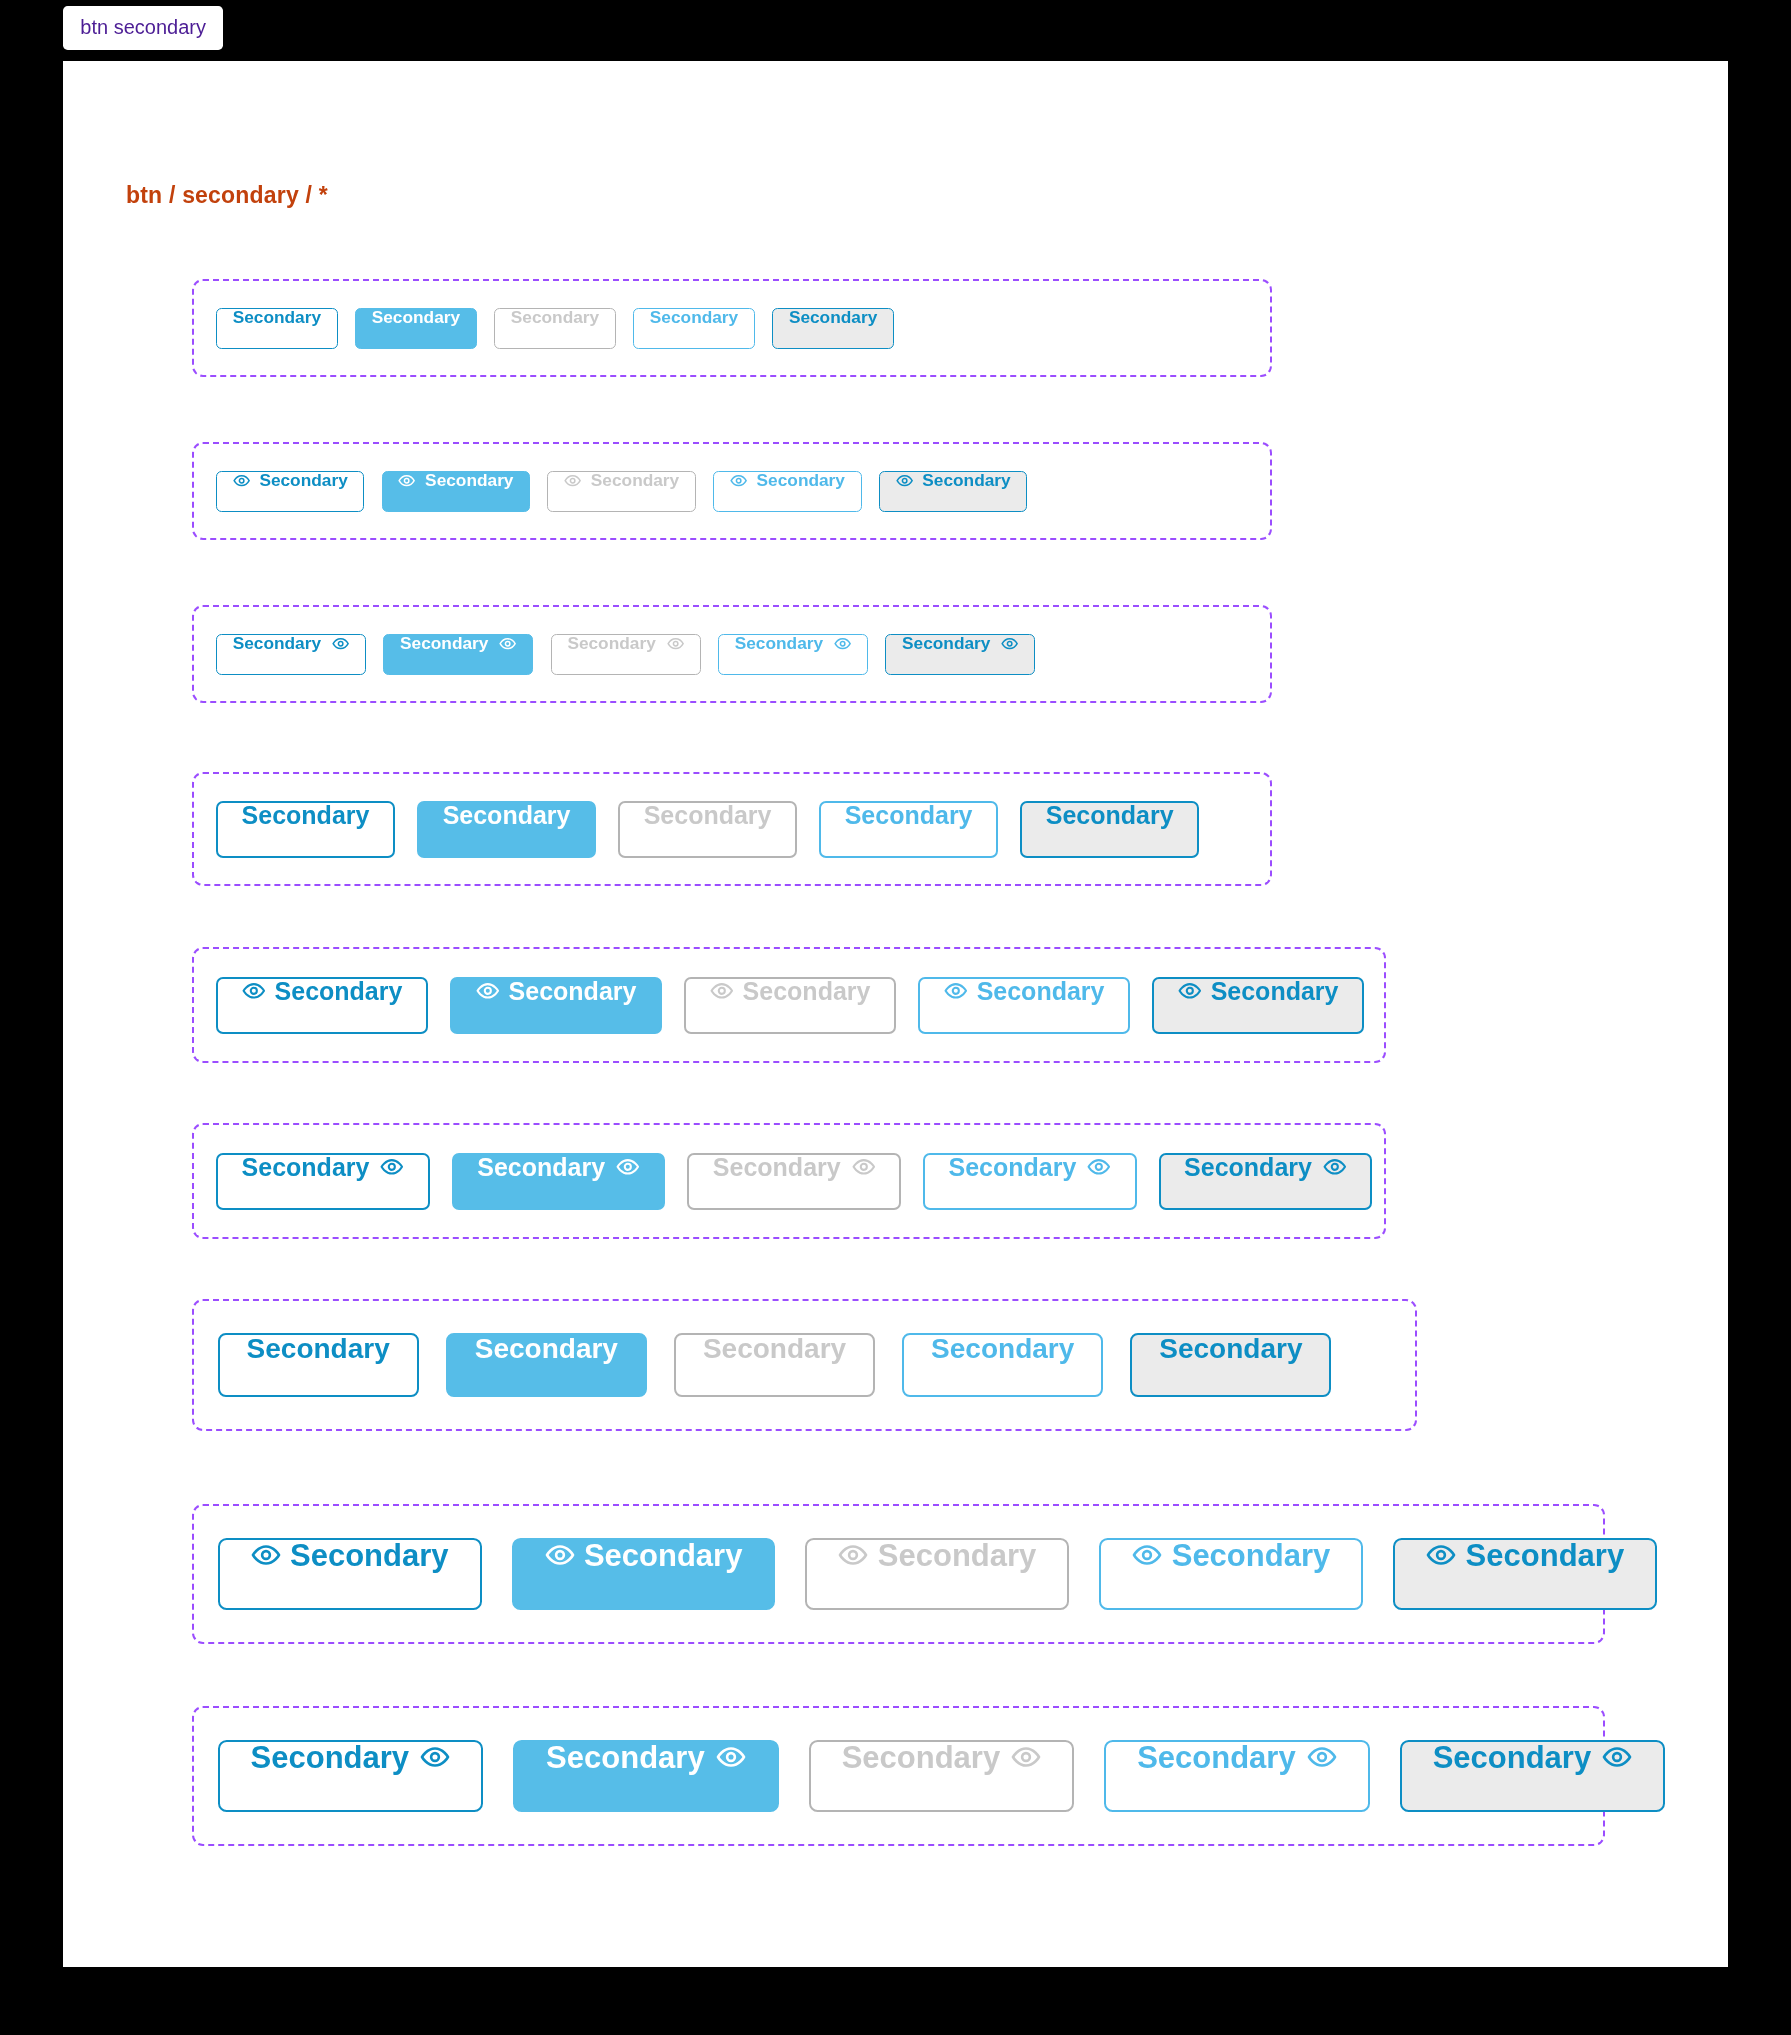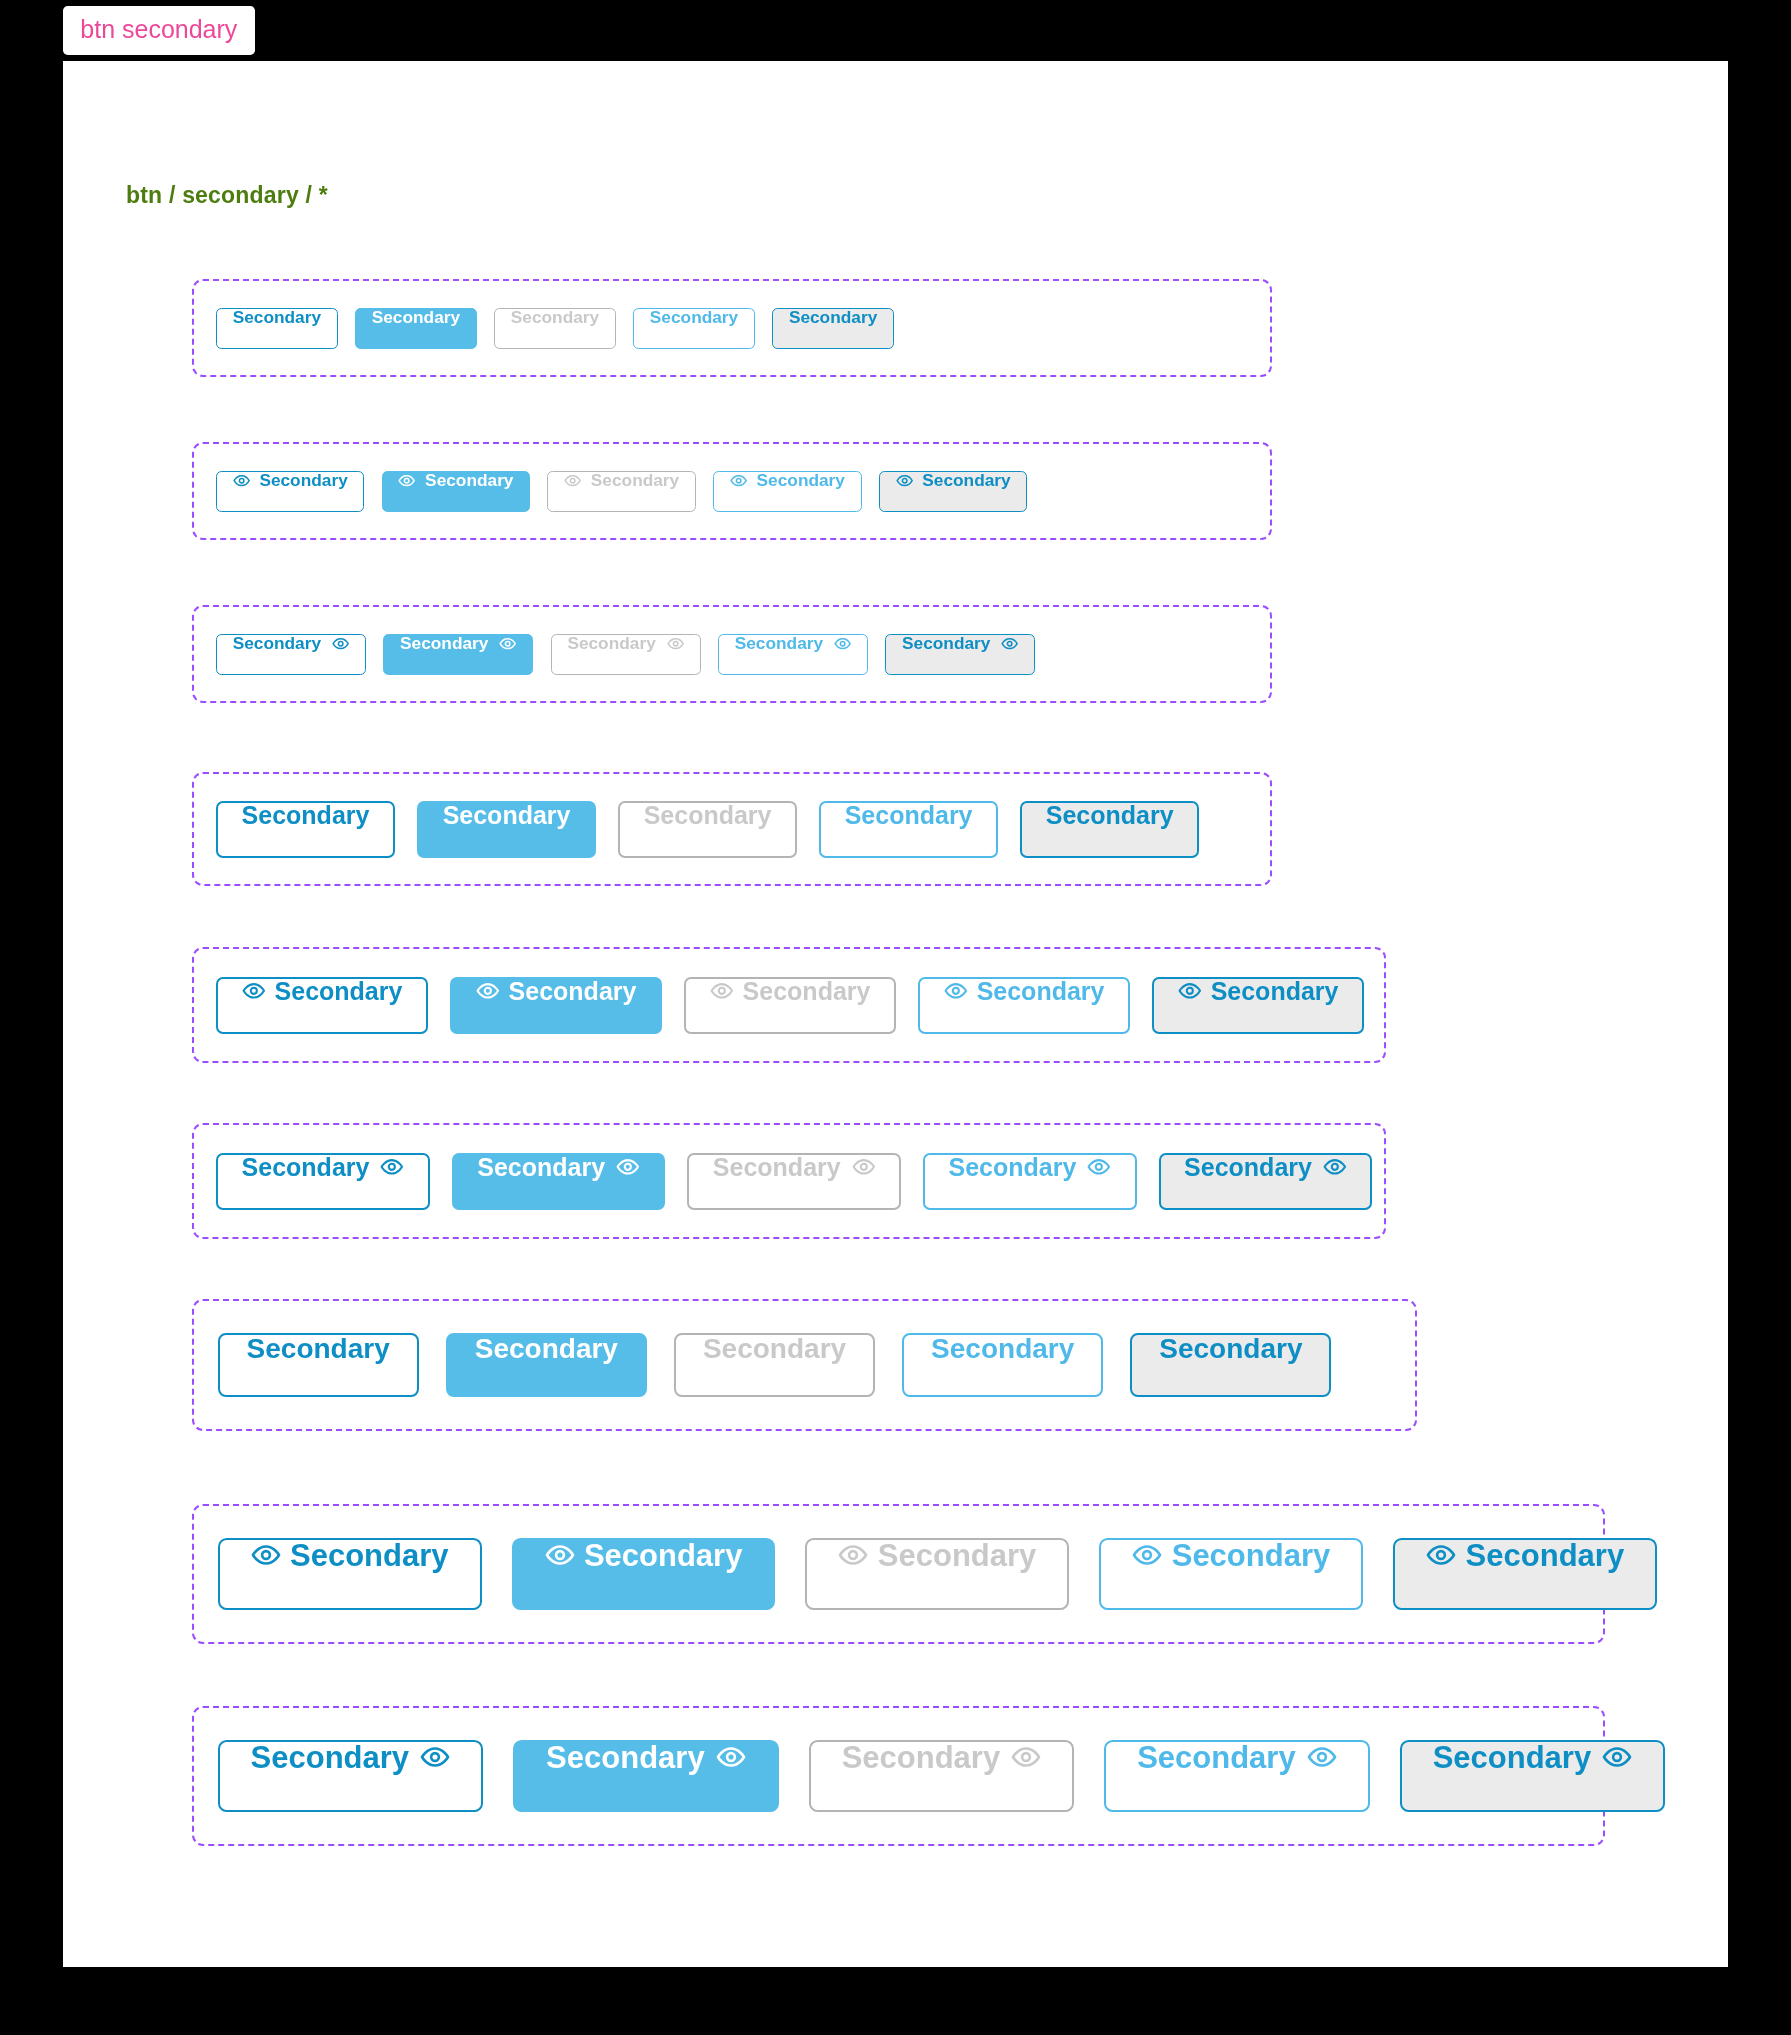--- a/index.html
+++ b/index.html
@@ -13,22 +13,22 @@
   }
 
   
   .tab-chip {
     position: absolute;
     left: 63px;
     top: 6.3px;
     background: #ffffff;
     border-radius: 4.7px;
     padding: 11px 17.3px 12.6px 17.3px;
-    font-size: 25px;
-    color: #ec4899;
+    font-size: 20px;
+    color: #4c1d95;
     line-height: 1;
     box-shadow: 0 1.6px 3.1px rgba(0,0,0,.25);
     white-space: nowrap;
   }
 
   
   .canvas {
     position: absolute;
     left: 63px;
     top: 61px;
@@ -36,21 +36,21 @@
     height: 1906px;
     background: #ffffff;
   }
 
   .page-title {
     position: absolute;
     left: 126px;
     top: 182px;
     font-size: 23px;
     font-weight: bold;
-    color: #4d7c0f;
+    color: #c2410c;
     letter-spacing: 0.2px;
     white-space: nowrap;
   }
 
   
   .group {
     position: absolute;
     border: 2.4px dashed #9b4dff;
     border-radius: 11px;
     display: flex;

